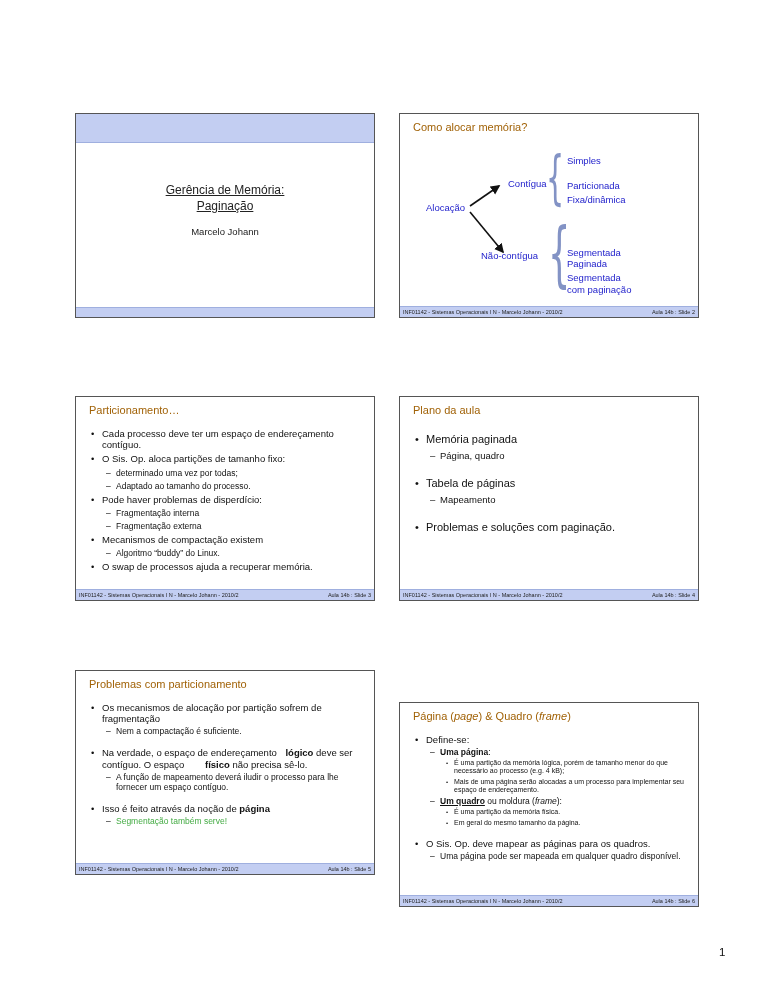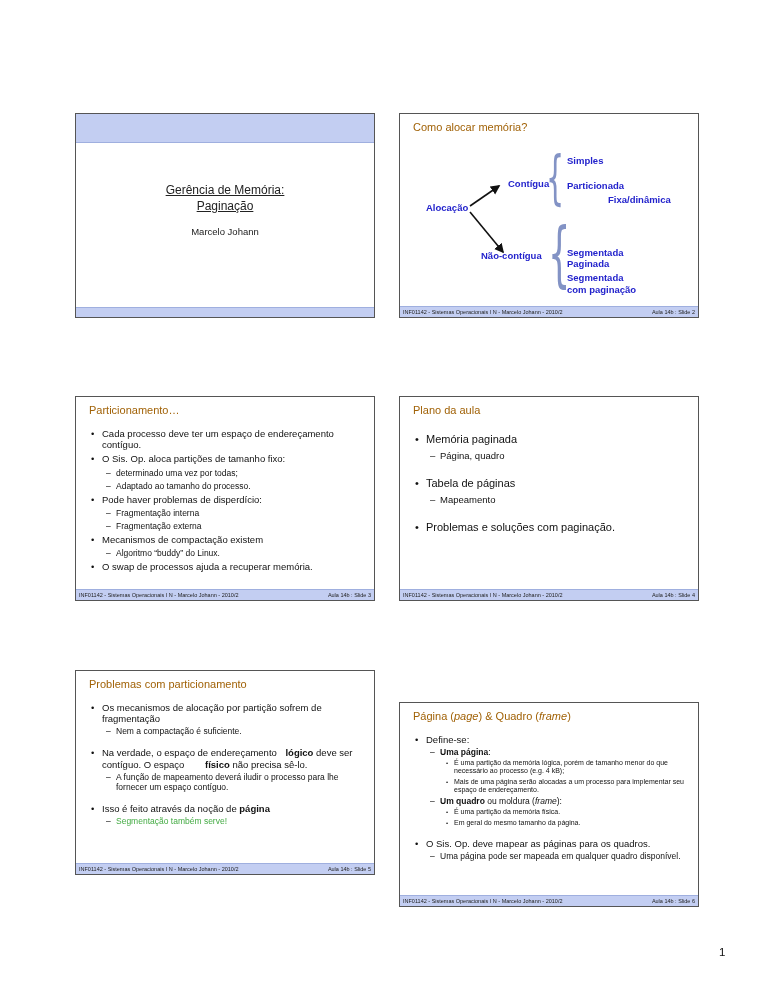--- a/index.html
+++ b/index.html
@@ -45,21 +45,21 @@
   .l1 .m{width:11px;}
   .l2 .m{width:10px;}
   .l3 .m{width:8px;font-size:6px;line-height:1.4;}
   .gap{margin-top:11px;}
   #slide4 .l1{font-size:11px;}
   #slide4 .l2{font-size:9.5px;}
   #slide4 .row{margin-bottom:4px;}
   #slide4 .gap{margin-top:16px;}
 
   
-  .dg{position:absolute;font-weight:bold;color:#2323cc;font-size:9.5px;line-height:1.25;white-space:pre-line;}
+  .dg{position:absolute;font-weight:normal;color:#2323cc;font-size:9.5px;line-height:1.25;white-space:pre-line;}
   .brace{
     position:absolute;color:#8393c5;font-weight:400;line-height:1;
     transform-origin:left top;font-family:"DejaVu Sans",sans-serif;
   }
   .arrows{position:absolute;left:0;top:0;width:300px;height:205px;pointer-events:none;}
 
   .page-number{position:absolute;left:719px;top:946px;font-size:11.5px;color:#111;}
 </style>
 </head>
 <body>
@@ -89,21 +89,21 @@
 
     <span class="dg" style="left:26px;top:88px;">Alocação</span>
     <span class="dg" style="left:80px;top:64px;margin-left:28px;">Contígua</span>
     <span class="dg" style="left:81px;top:136px;">Não-contígua</span>
 
     <span class="brace" style="left:146px;top:35px;font-size:52px;transform:scale(0.55,1.12);">{</span>
     <span class="brace" style="left:148px;top:104px;font-size:64px;transform:scale(0.55,1.12);">{</span>
 
     <span class="dg" style="left:167px;top:41px;">Simples</span>
     <span class="dg" style="left:167px;top:66px;">Particionada</span>
-    <span class="dg" style="left:167px;top:80px;margin-left:41px;">Fixa/dinâmica</span>
+    <span class="dg" style="left:167px;top:80px;">Fixa/dinâmica</span>
     <span class="dg" style="left:167px;top:112px;margin-top:32px;">Paginada</span>
     <span class="dg" style="left:167px;top:133px;">Segmentada</span>
     <span class="dg" style="left:167px;top:158px;">Segmentada
 com paginação</span>
 
     <div class="slide-footer">
       <span>INF01142 - Sistemas Operacionais I N - Marcelo Johann - 2010/2</span>
       <span>Aula 14b : Slide 2</span>
     </div>
   </div>
@@ -236,21 +236,21 @@
         <div class="row l3">
           <span class="m">•</span>
           <span class="t"><span>É uma partição da memória lógica, porém de tamanho menor do que necessário ao processo (e.g. 4 kB);</span></span>
         </div>
         <div class="row l3">
           <span class="m">•</span>
           <span class="t"><span>Mais de uma página serão alocadas a um processo para implementar seu espaço de endereçamento.</span></span>
         </div>
         <div class="row l2">
           <span class="m">–</span>
-          <span class="t"><span style="font-weight: bold;">Um quadro</span><span> ou moldura (</span><span style="font-style: italic;">frame</span><span>):</span></span>
+          <span class="t"><span style="font-weight: bold; text-decoration: underline;">Um quadro</span><span> ou moldura (</span><span style="font-style: italic;">frame</span><span>):</span></span>
         </div>
         <div class="row l3">
           <span class="m">•</span>
           <span class="t"><span>É uma partição da memória física.</span></span>
         </div>
         <div class="row l3">
           <span class="m">•</span>
           <span class="t"><span>Em geral do mesmo tamanho da página.</span></span>
         </div>
         <div class="row l1 gap">

